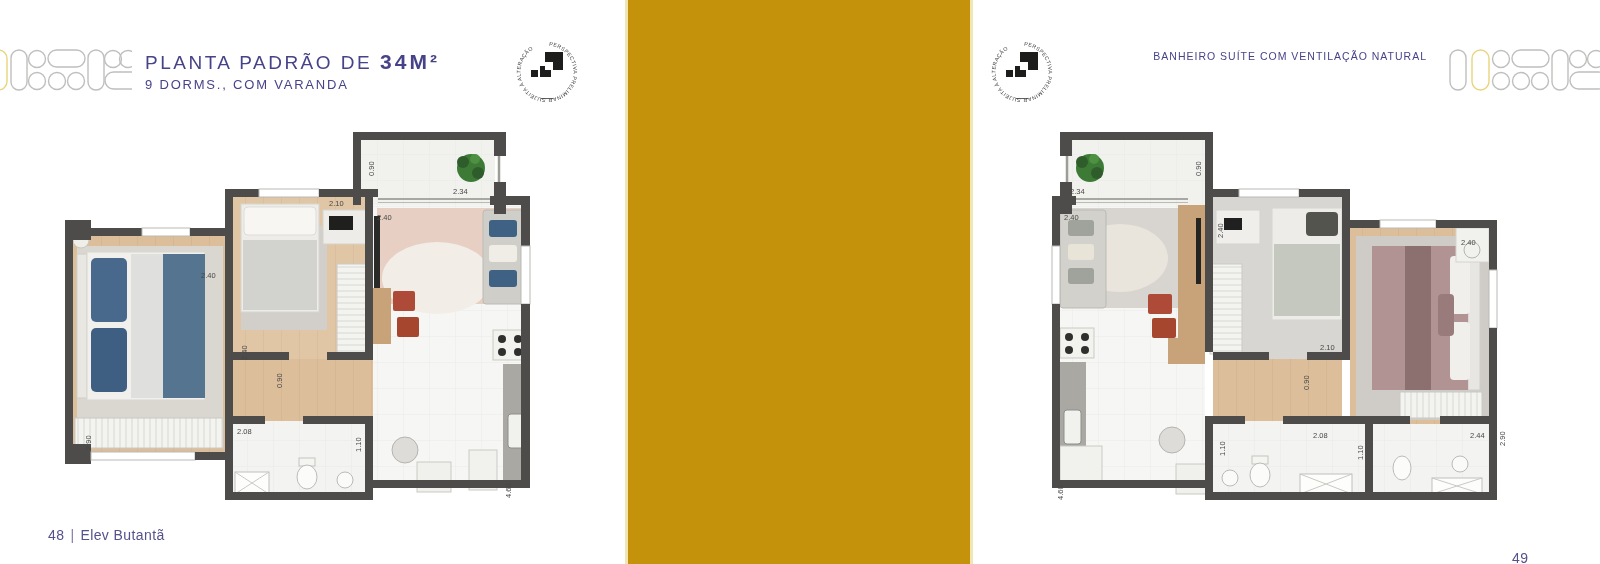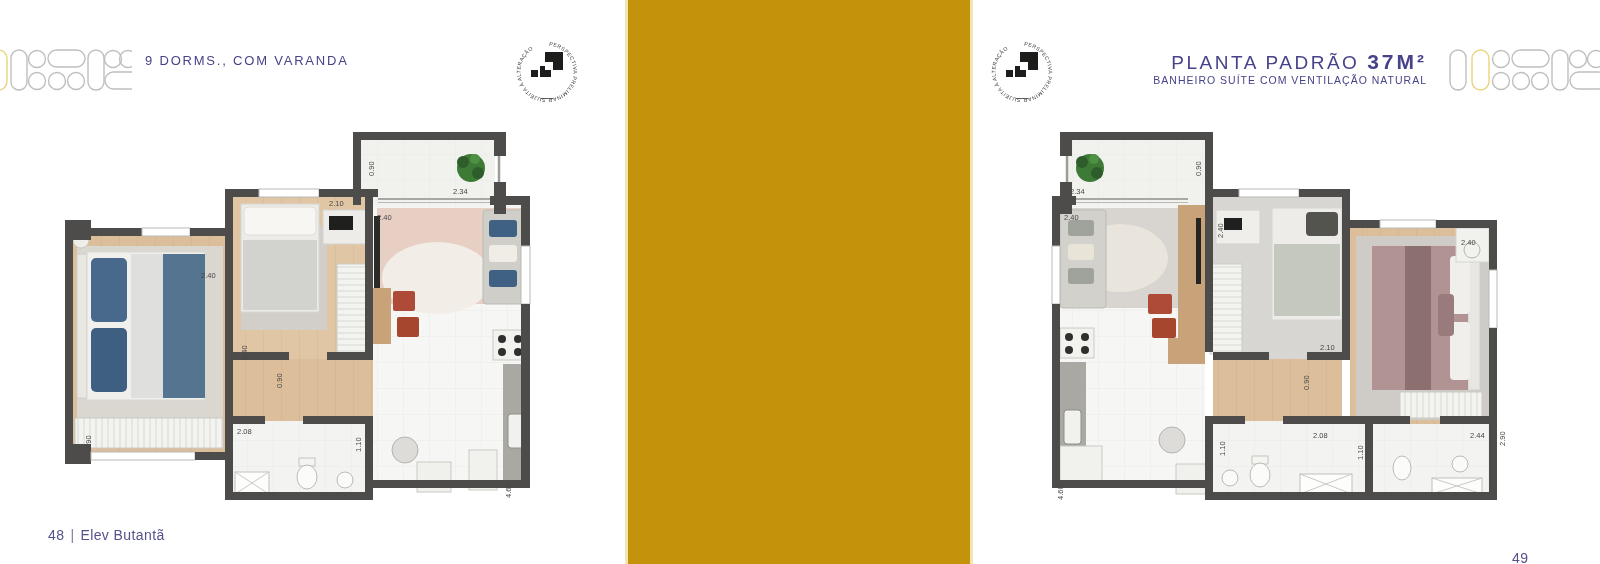--- a/index.html
+++ b/index.html
@@ -35,20 +35,21 @@
     <circle cx="57" cy="33" r="8.5" stroke="#BFBFBD"></circle>
     <circle cx="76" cy="33" r="8.5" stroke="#BFBFBD"></circle>
     <rect x="88" y="2" width="16" height="40" rx="8" stroke="#BFBFBD"></rect>
     <circle cx="113" cy="11" r="8.5" stroke="#BFBFBD"></circle>
     <rect x="105" y="24" width="37" height="17" rx="8.5" stroke="#BFBFBD"></rect>
     <circle cx="128" cy="11" r="8.5" stroke="#BFBFBD"></circle>
   </g>
 </svg>
 
 <div class="abs" style="left:145px;top:50px">
+  <div class="title-line"><span>PLANTA PADRÃO DE</span>&nbsp;<span class="title-area">34M²</span></div>
   <div class="subtitle">9 DORMS., COM VARANDA</div>
 </div>
 
 <svg class="abs" style="left:511px;top:36px" width="72" height="72" viewBox="0 0 72 72">
   <defs>
       <path id="stampPathL" d="M36 9.5 a26.5 26.5 0 1 1 -0.01 0"></path>
     </defs>
   <text class="stamp-t"><textPath href="#stampPathL" startOffset="2">PERSPECTIVA PRELIMINAR SUJEITA À ALTERAÇÃO</textPath></text>
   <line x1="30" y1="62.5" x2="42" y2="62.5" stroke="#3A3A3A" stroke-width="0.8"></line>
   <g>
@@ -211,21 +212,20 @@
   <line x1="30" y1="62.5" x2="42" y2="62.5" stroke="#3A3A3A" stroke-width="0.8"></line>
   <g>
     <rect x="20" y="34" width="7" height="7" fill="#1D1D1B"></rect>
     <rect x="29" y="30" width="11" height="11" fill="#1D1D1B"></rect>
     <rect x="34" y="16" width="18" height="18" fill="#1D1D1B"></rect>
     <rect x="34" y="26" width="8" height="8" fill="#ffffff"></rect>
   </g>
 </svg>
 
 <div class="abs hdr-right" style="right:173px;top:50px">
-  <div class="title-line"><span>PLANTA PADRÃO</span>&nbsp;<span class="title-area">37M²</span></div>
   <div class="note">BANHEIRO SUÍTE COM VENTILAÇÃO NATURAL</div>
 </div>
 
 <svg class="abs" style="left:1448px;top:48px" width="152" height="45" viewBox="0 0 152 45">
   <g fill="none" stroke-width="1.4">
     <rect x="2" y="2" width="16" height="40" rx="8" stroke="#BFBFBD"></rect>
     <rect x="24" y="2" width="17" height="40" rx="8.5" stroke="#E9D47E"></rect>
     <circle cx="53" cy="11" r="8.5" stroke="#BFBFBD"></circle>
     <circle cx="53" cy="33" r="8.5" stroke="#BFBFBD"></circle>
     <rect x="64" y="2" width="37" height="17" rx="8.5" stroke="#BFBFBD"></rect>

